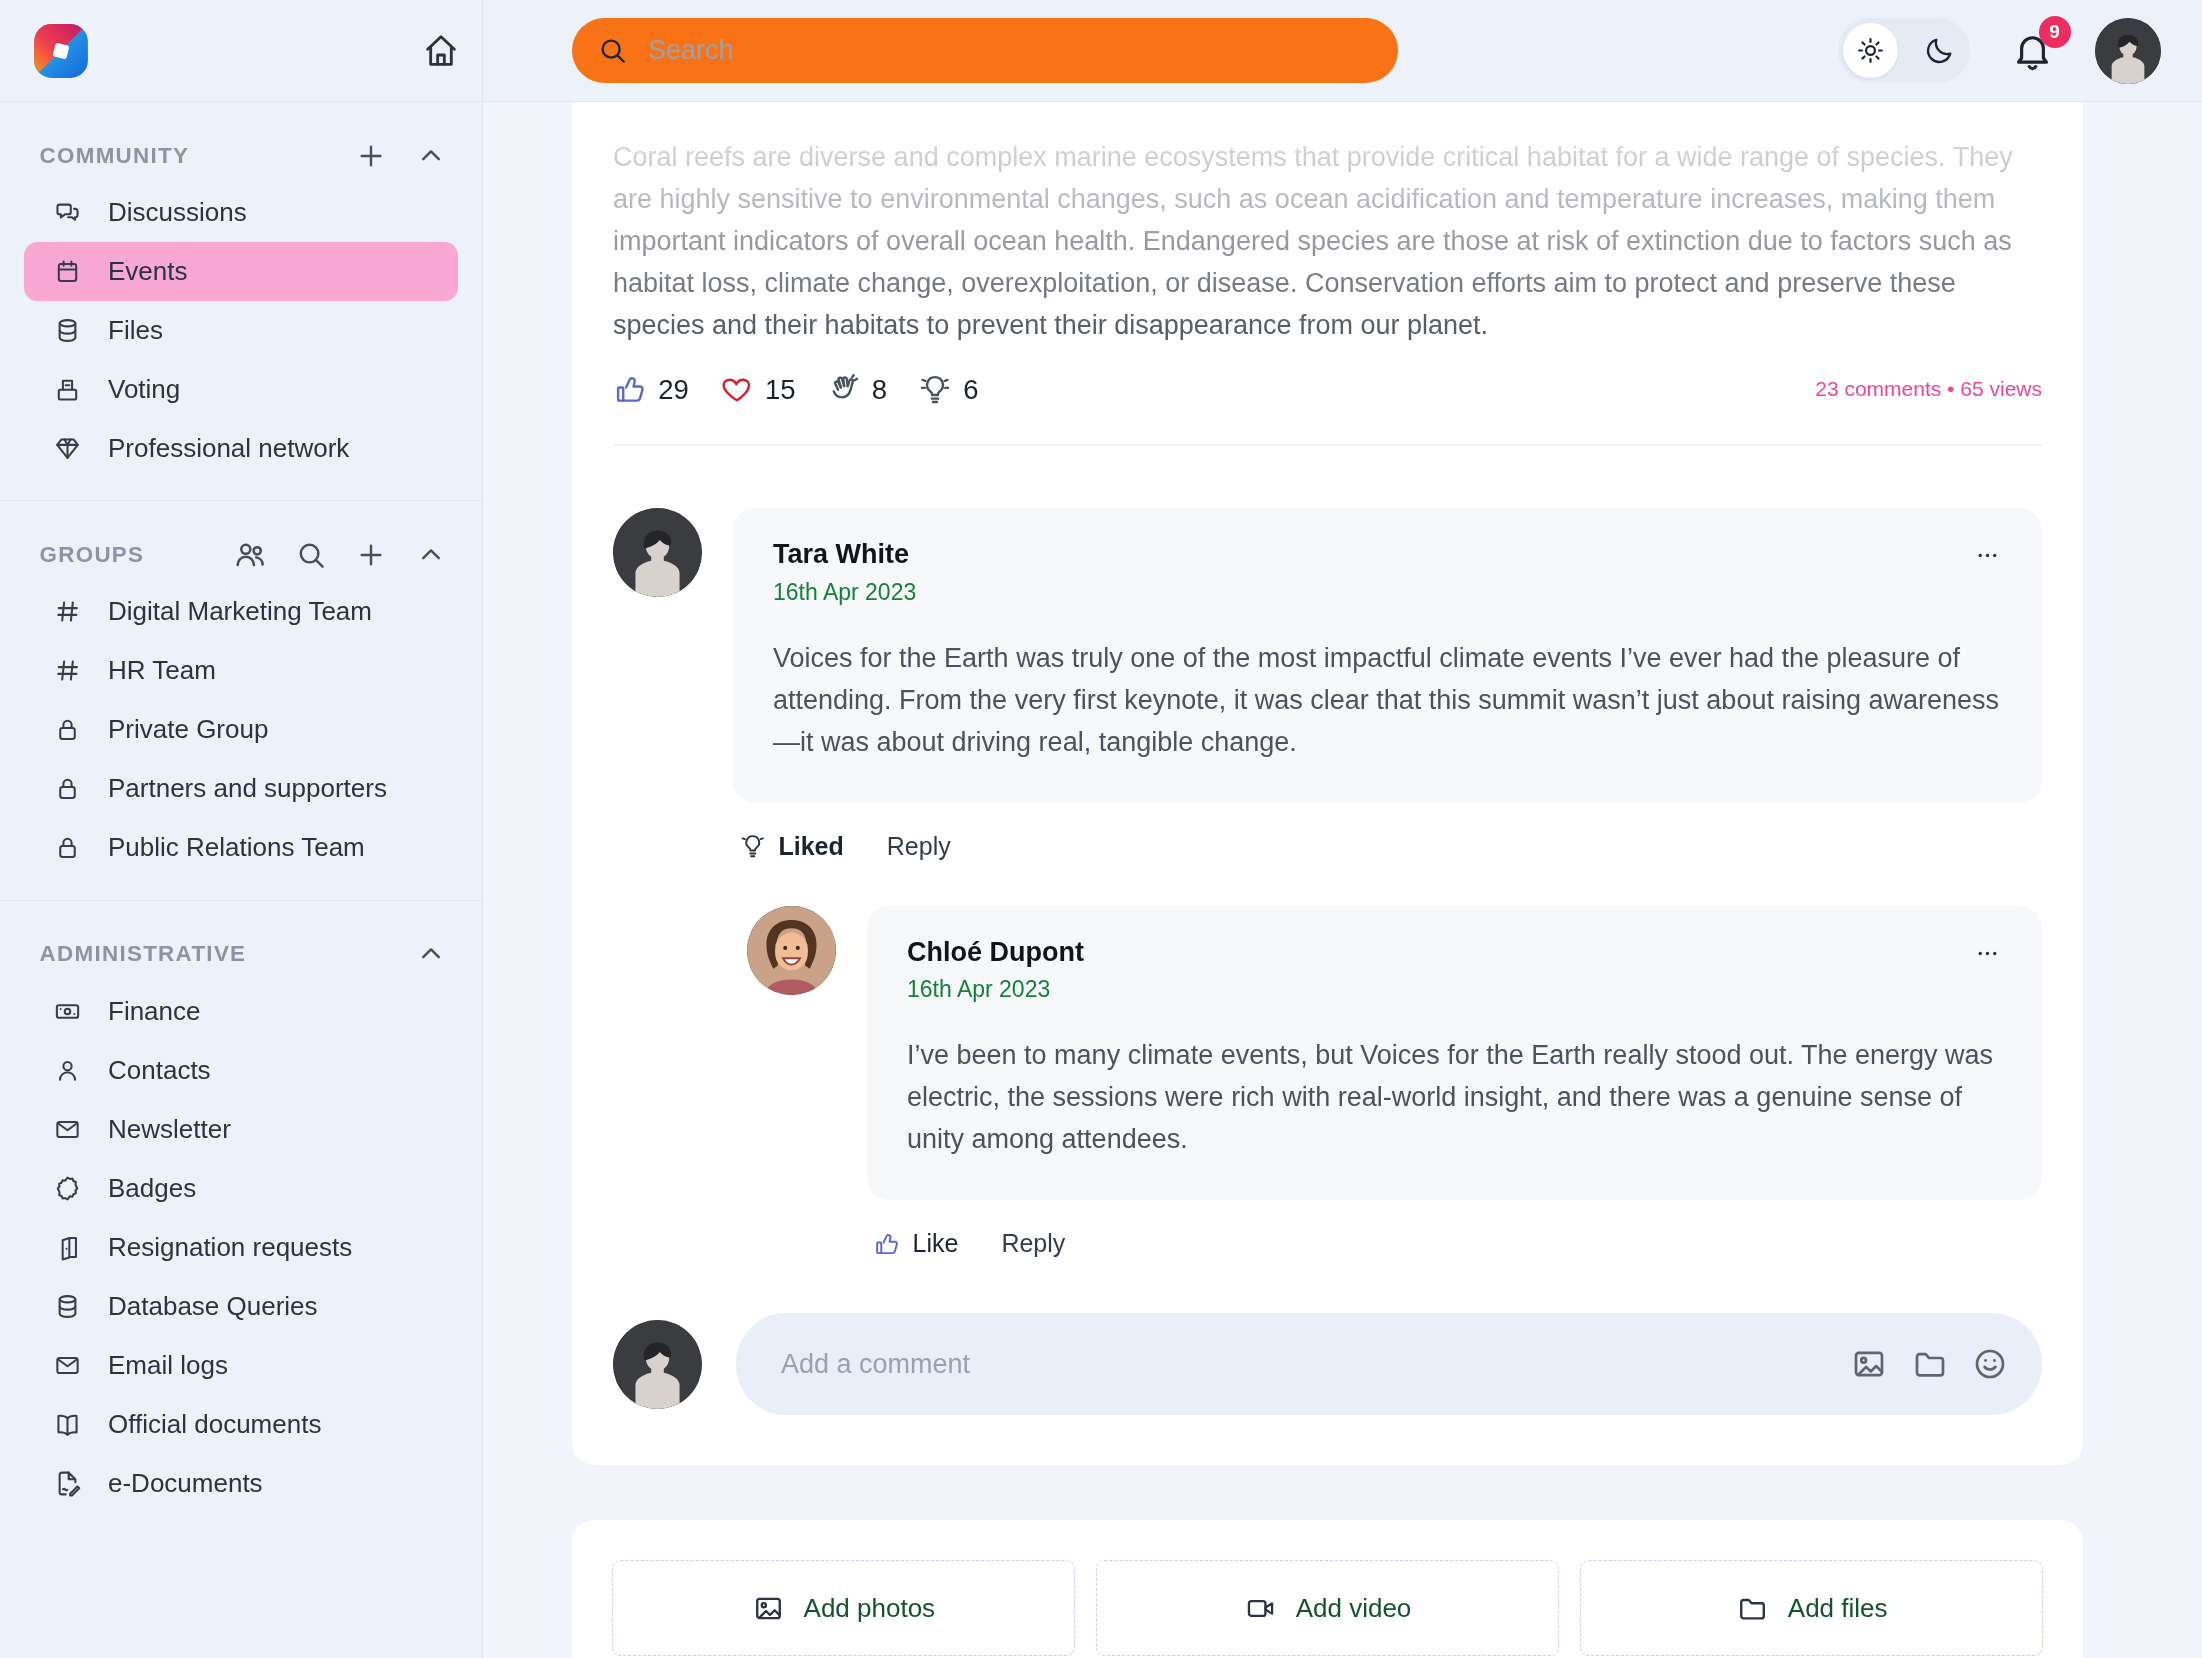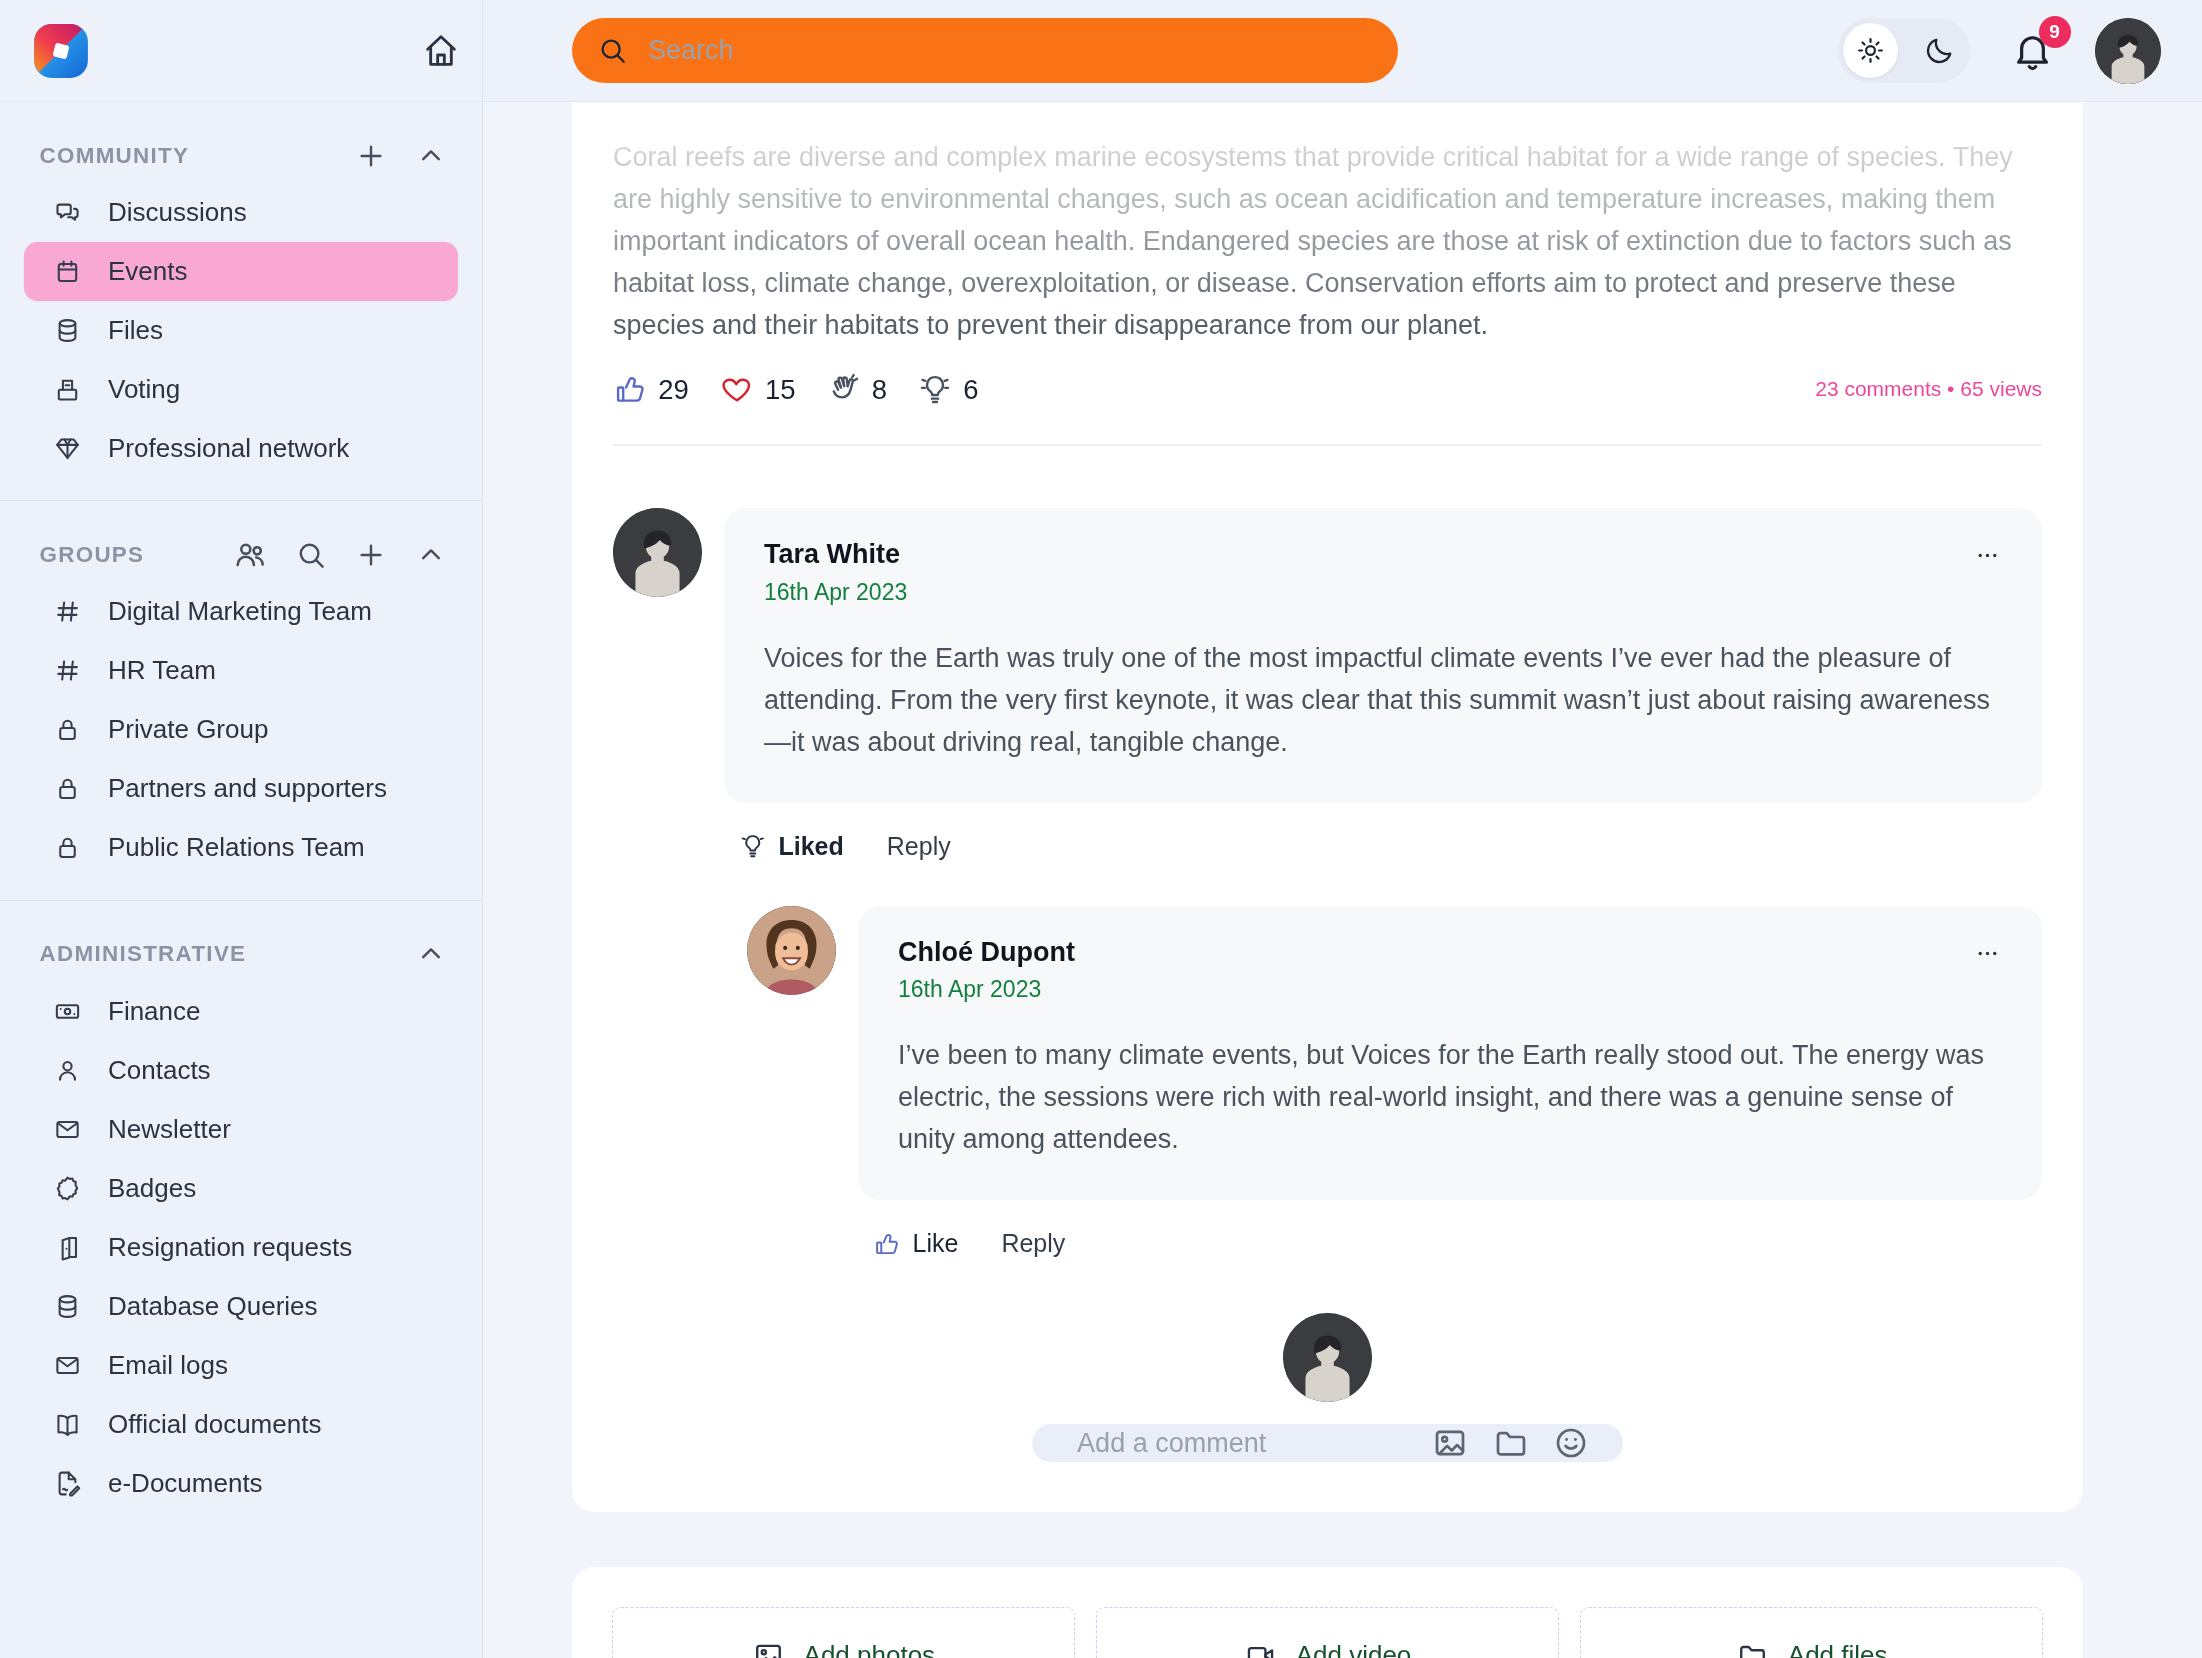--- a/index.html
+++ b/index.html
@@ -62,38 +62,38 @@
   .rx { display:flex; align-items:flex-end; gap:11.2px; margin-right:31px; cursor:pointer; }
   .rx .cnt { font-size:27.5px; color:#1b2330; }
   .rx-thumb svg { color:#5b6ac6; }
   .rx-heart svg { color:#d41f2c; }
   .rx-clap svg, .rx-bulb svg { color:#4a5260; }
   .meta { margin-left:auto; font-size:21px; font-weight:500; color:#ec4899; }
 
   .divider { height:1.7px; background:#edeff3; margin-top:38px; }
 
   .comments { margin-top:62px; }
-  .comment { display:flex; gap:22px; }
+  .comment { display:flex; gap:31px; }
   .cavatar { width:89px; height:89px; }
   .bubble { flex:1; background:#f6f8fa; border-radius:22.4px; padding:31px 40px 40px; position:relative; }
   .author { font-size:27px; font-weight:700; color:#10151d; }
   .cdate { font-size:23px; color:#15803d; margin-top:8.6px; }
   .ctext { font-size:27px; line-height:42px; color:#4a525d; margin-top:31px; }
   .menu { position:absolute; top:26px; right:33px; background:none; border:none; color:#2a3342; cursor:pointer; padding:6.9px; }
 
   .action-row { display:flex; align-items:center; margin:29px 0 0 126px; font-size:25px; color:#1b2330; }
   .action-row .ric { margin-right:12px; display:flex; color:#2a3342; }
   .action-row .ric.blue { color:#5b6ac6; }
   .lbl-strong { font-weight:700; cursor:pointer; }
   .lbl-mid { font-weight:500; cursor:pointer; }
   .lbl-reply { margin-left:43px; font-weight:400; color:#343d49; cursor:pointer; }
 
   .reply-wrap { margin:45px 0 0 134px; }
 
-  .addcomment { display:flex; gap:22px; margin-top:55px; align-items:center;flex-direction:column; }
+  .addcomment { display:flex; gap:34px; margin-top:55px; align-items:center; }
   .cinput { flex:1; background:#e9eef8; border-radius:50px; height:102px; display:flex; align-items:center; padding:0 33px 0 45px; }
   .cinput input { flex:1; border:none; outline:none; background:transparent; font-size:27px; color:#333c4a; font-family:inherit; }
   .cinput input::placeholder { color:#99a1ad; }
   .cinput .cicons { display:flex; align-items:center; gap:22.4px; color:#5c6573; }
   .cinput .cicons .iconbtn { padding:0; color:#5c6573; }
 
   .card2 { margin-top:55px; background:#ffffff; border-radius:22.4px; padding:40px; display:flex; gap:21.5px; }
   .dashed { flex:1; height:96px; border:1.7px dashed #c5d2ef; border-radius:8.6px; background:#fff;
             display:flex; align-items:center; justify-content:center; gap:19px; font-size:26px; color:#14532d; cursor:pointer; font-family:inherit; }
   .dashed svg { color:#2a3342; }

